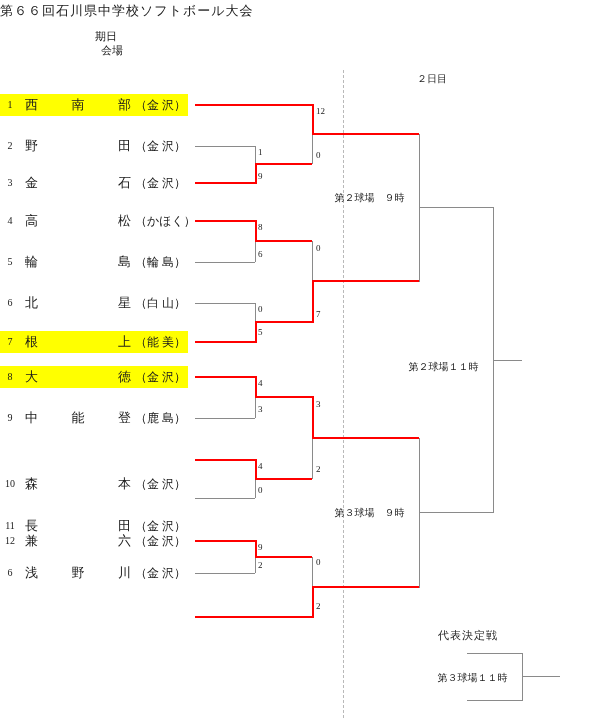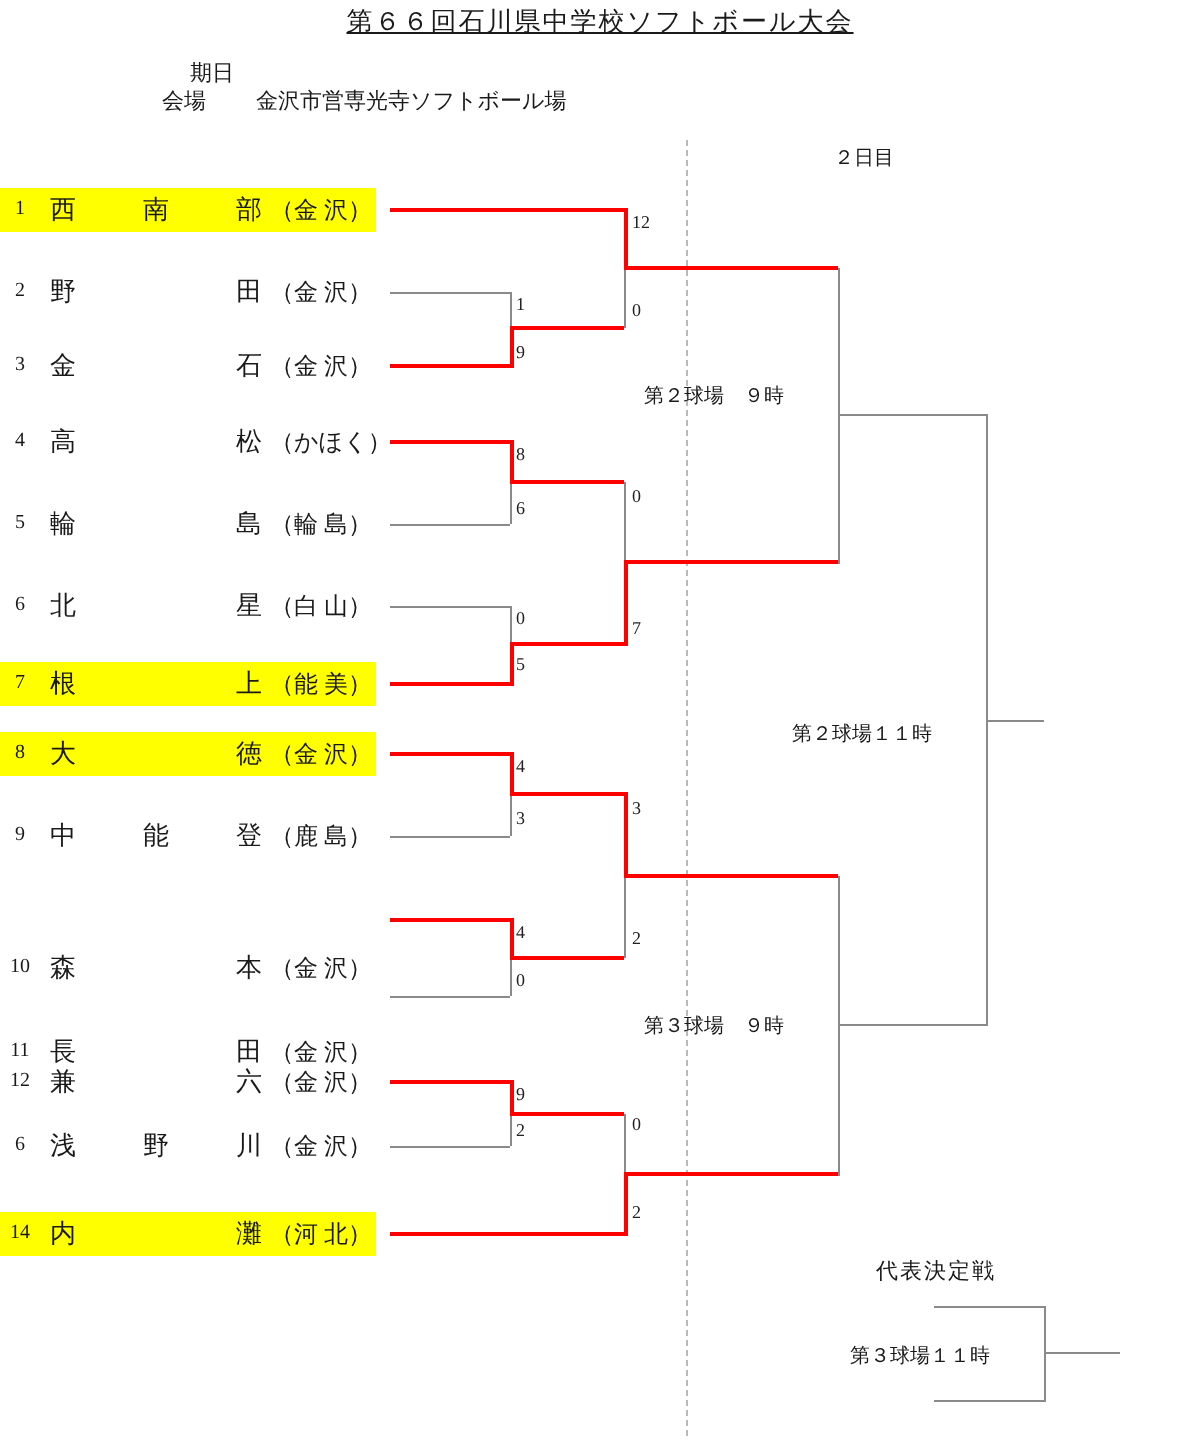--- a/index.html
+++ b/index.html
@@ -8,52 +8,51 @@
     --highlight:#ffff00;
     --day1-bg:#dce6f2;
     --text:#1a1a1a;
   }
   html,body{margin:0;padding:0;background:#fff;}
   #stage{
     position:relative;width:600px;height:724px;background:#fff;overflow:hidden;
     font-family:"Liberation Serif","DejaVu Serif",serif;color:var(--text);
   }
   .abs{position:absolute;}
-  .title{top:2px;left:0;width:600px;text-align:center;font-size:13px;letter-spacing:1px;text-decoration:underline;}
+  .title{top:2px;left:0;width:600px;text-align:left;font-size:13px;letter-spacing:1px;}
   .meta{font-size:11px;white-space:nowrap;}
   .dayhdr{font-size:10px;}
   .day1box{left:193px;top:70px;width:150px;height:15px;background:var(--day1-bg);
            text-align:center;line-height:15px;}
   .day2lbl{left:417px;top:72px;}
   .divider{left:343px;top:70px;height:648px;width:0;border-left:1px dashed #b9b9b9;}
   .team-row{left:0;width:188px;height:22px;}
   .team-row.hl{background:var(--highlight);}
   .seed{position:absolute;left:2px;top:0;width:16px;text-align:center;
         font-size:10px;line-height:22px;}
   .tname{position:absolute;left:25px;top:0;width:106px;height:22px;display:flex;
          justify-content:space-between;align-items:center;font-size:13px;}
   .tregion{position:absolute;left:135px;top:0;height:22px;line-height:22px;
            font-size:12px;white-space:nowrap;}
   .hr{position:absolute;height:2px;background:var(--winner-line);}
   .vr{position:absolute;width:2px;background:var(--winner-line);}
   .hg{position:absolute;height:1px;background:var(--loser-line);}
   .vg{position:absolute;width:1px;background:var(--loser-line);}
   .score{position:absolute;font-size:9px;line-height:10px;color:#222;white-space:nowrap;}
-  .venue{position:absolute;font-size:10px;white-space:nowrap;text-align:left;width:95px;}
+  .venue{position:absolute;font-size:10px;white-space:nowrap;text-align:center;width:95px;}
   .reptitle{font-size:11px;letter-spacing:1px;white-space:nowrap;}
 </style>
 </head>
 <body>
 
 <div id="stage">
 
   <div class="abs title">第６６回石川県中学校ソフトボール大会</div>
   <div class="abs meta" style="left:95px;top:29px;">期日</div>
-  <div class="abs meta" style="left:81px;top:43px;">会場</div>
-  <div class="abs meta" style="left:128px;top:43px;">金沢市営専光寺ソフトボール場</div>
+  <div class="abs meta" style="left:101px;top:43px;">会場</div>
   <div class="abs dayhdr day2lbl">２日目</div>
   <div class="abs divider"></div>
 
   <div class="abs team-row hl" style="top:94px">
       <span class="seed">1</span>
       <span class="tname">
         <span>西</span>
         <span>南</span>
         <span>部</span>
       </span>
@@ -149,28 +148,20 @@
       <span class="tregion">（金 沢）</span>
     </div>
   <div class="abs team-row" style="top:562px">
       <span class="seed">6</span>
       <span class="tname">
         <span>浅</span>
         <span>野</span>
         <span>川</span>
       </span>
       <span class="tregion">（金 沢）</span>
-    </div>
-  <div class="abs team-row hl" style="top:606px">
-      <span class="seed">14</span>
-      <span class="tname">
-        <span>内</span>
-        <span>灘</span>
-      </span>
-      <span class="tregion">（河 北）</span>
     </div>
 
   <div class="hr" style="left:195px;top:104px;width:117px"></div>
   <div class="hg" style="left:195px;top:146px;width:60px"></div>
   <div class="hr" style="left:195px;top:182px;width:60px"></div>
   <div class="hr" style="left:195px;top:220px;width:60px"></div>
   <div class="hg" style="left:195px;top:262px;width:60px"></div>
   <div class="hg" style="left:195px;top:303px;width:60px"></div>
   <div class="hr" style="left:195px;top:341px;width:60px"></div>
   <div class="hr" style="left:195px;top:376px;width:60px"></div>

